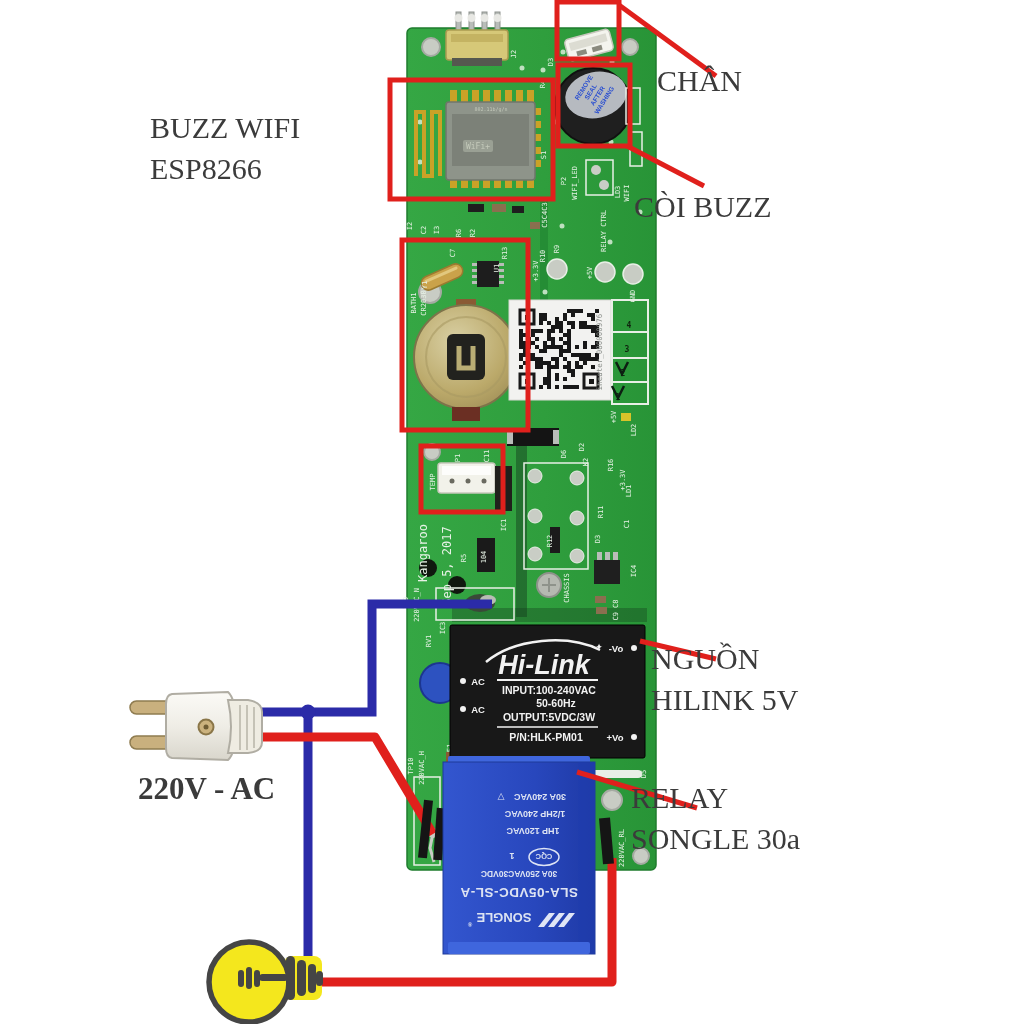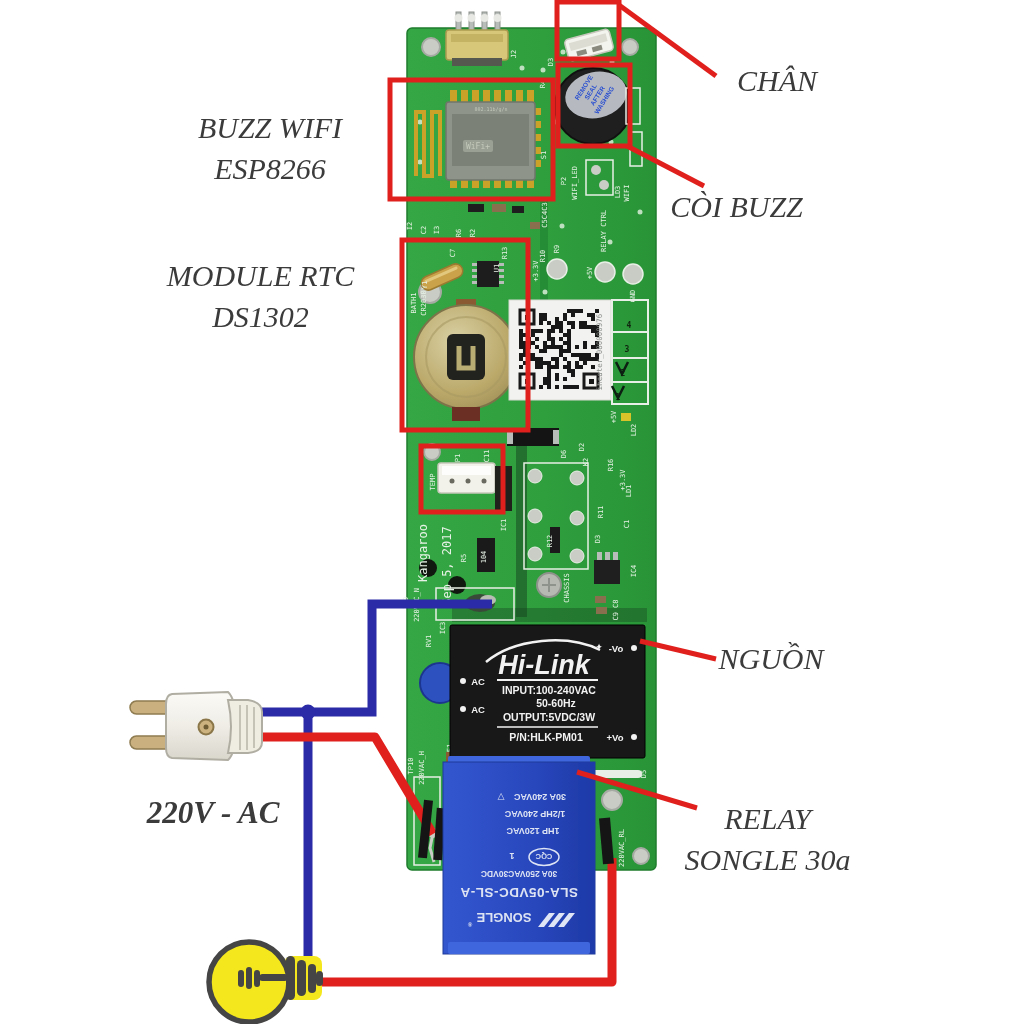--- a/index.html
+++ b/index.html
@@ -1,19 +1,19 @@
 <!DOCTYPE html>
 <html><head>
 <meta charset="utf-8">
 <style>
   html,body{margin:0;padding:0;background:#fff;}
   .canvas{position:relative;width:1024px;height:1024px;background:#ffffff;overflow:hidden;
           font-family:"Liberation Serif","DejaVu Serif",serif;}
   svg{position:absolute;left:0;top:0;}
-  .lbl{position:absolute;color:#3b3b3b;text-align:center;font-size:30px;line-height:41px;white-space:nowrap;font-style:italic;}
+  .lbl{position:absolute;color:#3b3b3b;font-size:30px;line-height:41px;white-space:nowrap;}
   .lbl.tight{line-height:44px;}
   .lbl.bold{font-weight:bold;font-size:31px;}
   .sk{fill:#e7f2e6;font-family:"DejaVu Sans Mono",monospace;font-size:7px;text-anchor:middle;}
   .sk12{fill:#e7f2e6;font-family:"DejaVu Sans Mono",monospace;font-size:12px;text-anchor:middle;}
   .hlt{fill:#f2f2f2;font-family:"Liberation Sans","DejaVu Sans",sans-serif;font-weight:bold;text-anchor:middle;}
   .rlt{fill:#dde3f2;font-family:"Liberation Sans","DejaVu Sans",sans-serif;font-weight:bold;text-anchor:middle;}
   .buzztxt{fill:#2a4fd0;font-family:"Liberation Sans","DejaVu Sans",sans-serif;font-size:6.5px;font-weight:bold;text-anchor:middle;}
   .qrlabel{fill:#8a8f8a;font-family:"DejaVu Sans Mono",monospace;font-size:7.5px;text-anchor:middle;}
   .termnum{fill:#10240f;font-family:"DejaVu Sans Mono",monospace;font-size:8px;font-weight:bold;text-anchor:middle;}
   .esptxt{fill:#c4cabb;font-family:"DejaVu Sans Mono",monospace;text-anchor:middle;}
@@ -599,33 +599,30 @@
     <line x1="627" y1="146" x2="704" y2="186" stroke-width="5"></line>
     <line x1="640" y1="641" x2="716" y2="659" stroke-width="5"></line>
     <line x1="577" y1="772" x2="697" y2="808" stroke-width="5"></line>
   </g>
 </svg>
 
 <div class="lbl" style="left:150px;top:107px;width:240px;">
   <span>BUZZ WIFI</span><br>
   <span>ESP8266</span>
 </div>
-<div class="lbl" style="left:138px;top:255px;width:245px;">
-  <span>MODULE RTC</span><br>
-  <span>DS1302</span>
-</div>
 <div class="lbl" style="left:657px;top:60px;width:240px;">
   <span>CHÂN</span><br>
 </div>
 <div class="lbl" style="left:634px;top:186px;width:205px;">
   <span>CÒI BUZZ</span>
 </div>
 <div class="lbl" style="left:651px;top:638px;width:240px;">
   <span>NGUỒN</span><br>
+  <span>HILINK 5V</span>
 </div>
-<div class="lbl" style="left:645px;top:777px;width:245px;margin-top:21px;">
+<div class="lbl" style="left:631px;top:777px;width:245px;">
   <span>RELAY</span><br>
   <span>SONGLE 30a</span>
 </div>
-<div class="lbl bold" style="left:138px;top:768px;width:150px;margin-top:24px;">
+<div class="lbl bold" style="left:138px;top:768px;width:150px;">
   <span>220V - AC</span>
 </div>
 </div>
 
 </body></html>

